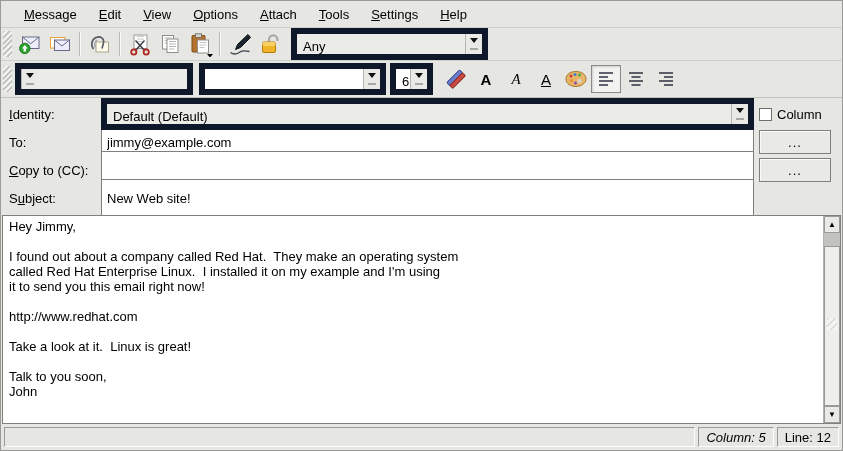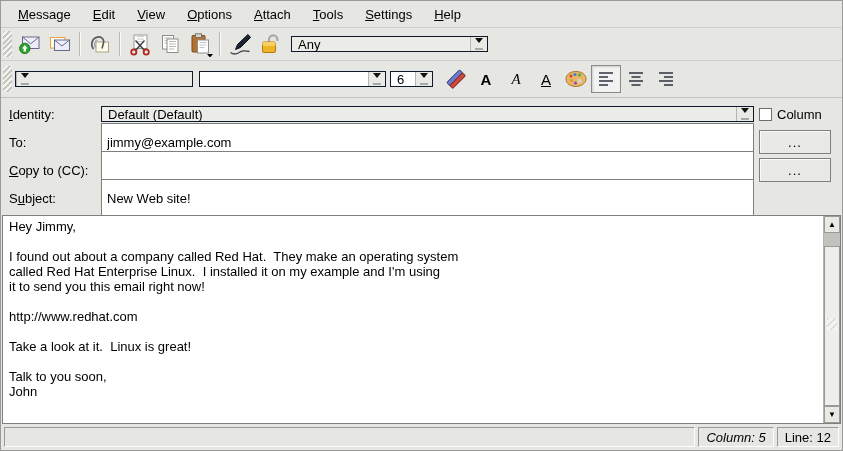--- a/index.html
+++ b/index.html
@@ -1,39 +1,39 @@
 <!DOCTYPE html>
 <html><head>
 <meta charset="utf-8">
 <style>
   * { box-sizing: border-box; margin: 0; padding: 0; }
   html,body { width:843px; height:451px; }
   body { font-family:"Liberation Sans","DejaVu Sans",sans-serif; font-size:13px; color:#000; }
   .window { width:843px; height:451px; background:#e6e6e3; border:1px solid #9a9a97; display:flex; flex-direction:column; overflow:hidden; }
 
   
-  .menubar { height:27px; display:flex; align-items:center; padding-left:6px; background:#e6e6e3; border-bottom:1px solid #cfcfcb; flex:0 0 27px; }
+  .menubar { height:27px; display:flex; align-items:center; padding-left:12px; background:#e6e6e3; border-bottom:1px solid #cfcfcb; flex:0 0 27px; }
   .menu-item { padding:3px 11px; cursor:default; }
 
   
   .toolbar { display:flex; align-items:center; background:#e6e6e3; }
   .toolbar-main { height:33px; flex:0 0 33px; border-bottom:1px solid #cfcfcb; }
   .toolbar-format { height:37px; flex:0 0 37px; border-bottom:1px solid #c2c2bf; }
   .tb-handle { width:9px; height:26px; margin:0 3px 0 2px;
     background:repeating-linear-gradient(135deg,#c6c6c2 0 2px,#f4f4f1 2px 4px); border-radius:2px; }
   .tb-sep { width:0; height:24px; border-left:1px solid #b9b9b5; border-right:1px solid #fafaf8; margin:0 4px; }
   .tb-btn { width:30px; height:28px; display:flex; align-items:center; justify-content:center; background:transparent; border:1px solid transparent; position:relative; }
   .tb-btn.pressed { border:1px solid #8a8a88; background:#f2f2f0; box-shadow:inset 1px 1px 2px rgba(0,0,0,.15); }
   .tb-btn svg { display:block; }
   .bold-a { font-weight:bold; font-size:15px; }
   .italic-a { font-style:italic; font-size:15px; font-family:"Liberation Serif",serif; }
   .underline-a { text-decoration:underline; font-size:15px; }
 
   
-  .combo { height:16px; border:1px solid #0f172a; background:#ebebe8; display:flex; align-items:center; position:relative; }
+  .combo { height:32px; border:6px solid #0f172a; background:#ebebe8; display:flex; align-items:flex-end; position:relative; }
   .combo .combo-text { flex:1; padding:0 6px; white-space:nowrap; overflow:hidden; }
   .combo.editable { background:#fff; }
   .combo-arrow { width:17px; height:100%; display:flex; flex-direction:column; align-items:center; justify-content:center; border-left:1px solid #b5b5b2; background:#e9e9e6; }
   .arr-tri { width:0; height:0; border:4px solid transparent; border-top:5px solid #111; }
   .arr-line { width:8px; height:2px; background:#a9a9a6; margin-top:1px; }
 
   
   .headers { flex:0 0 117px; padding:5px 5px 0 8px; display:grid; grid-template-columns:87px 1fr 78px; grid-auto-rows:22px; row-gap:6px; column-gap:5px; align-items:center; }
   .hdr-label { white-space:nowrap; }
   .field { height:36px; border:1px solid #7f7f7c; background:#fff; padding:18px 5px; font:13px "Liberation Sans",sans-serif; width:100%; outline:none; }

